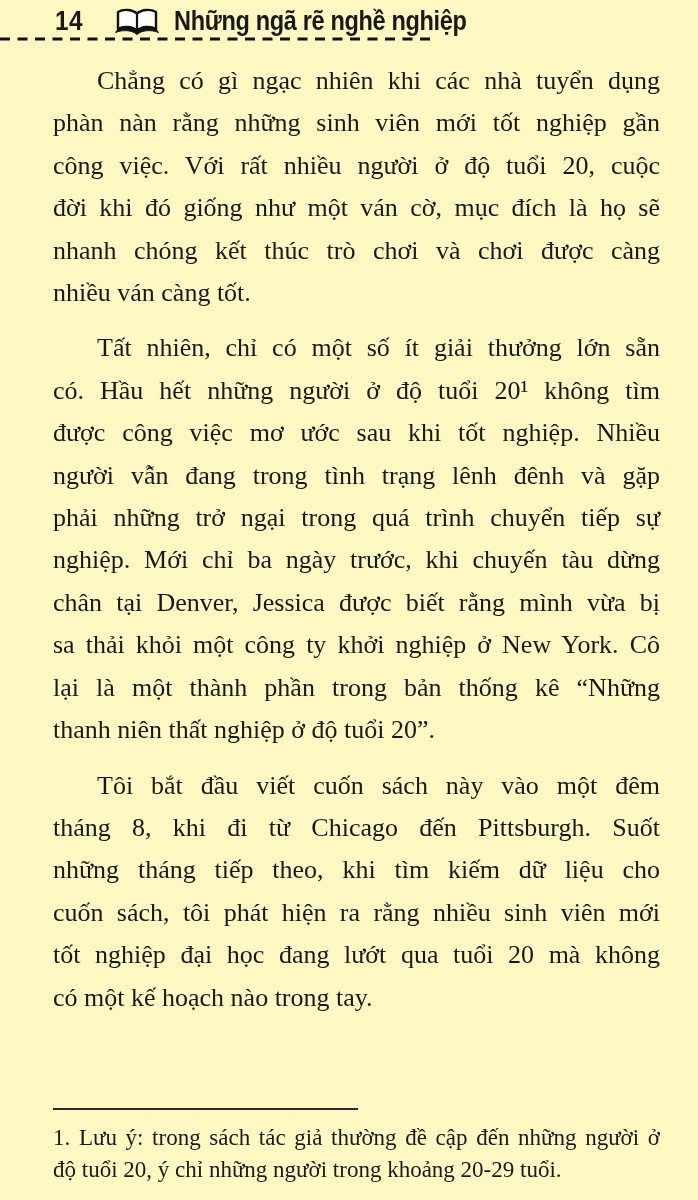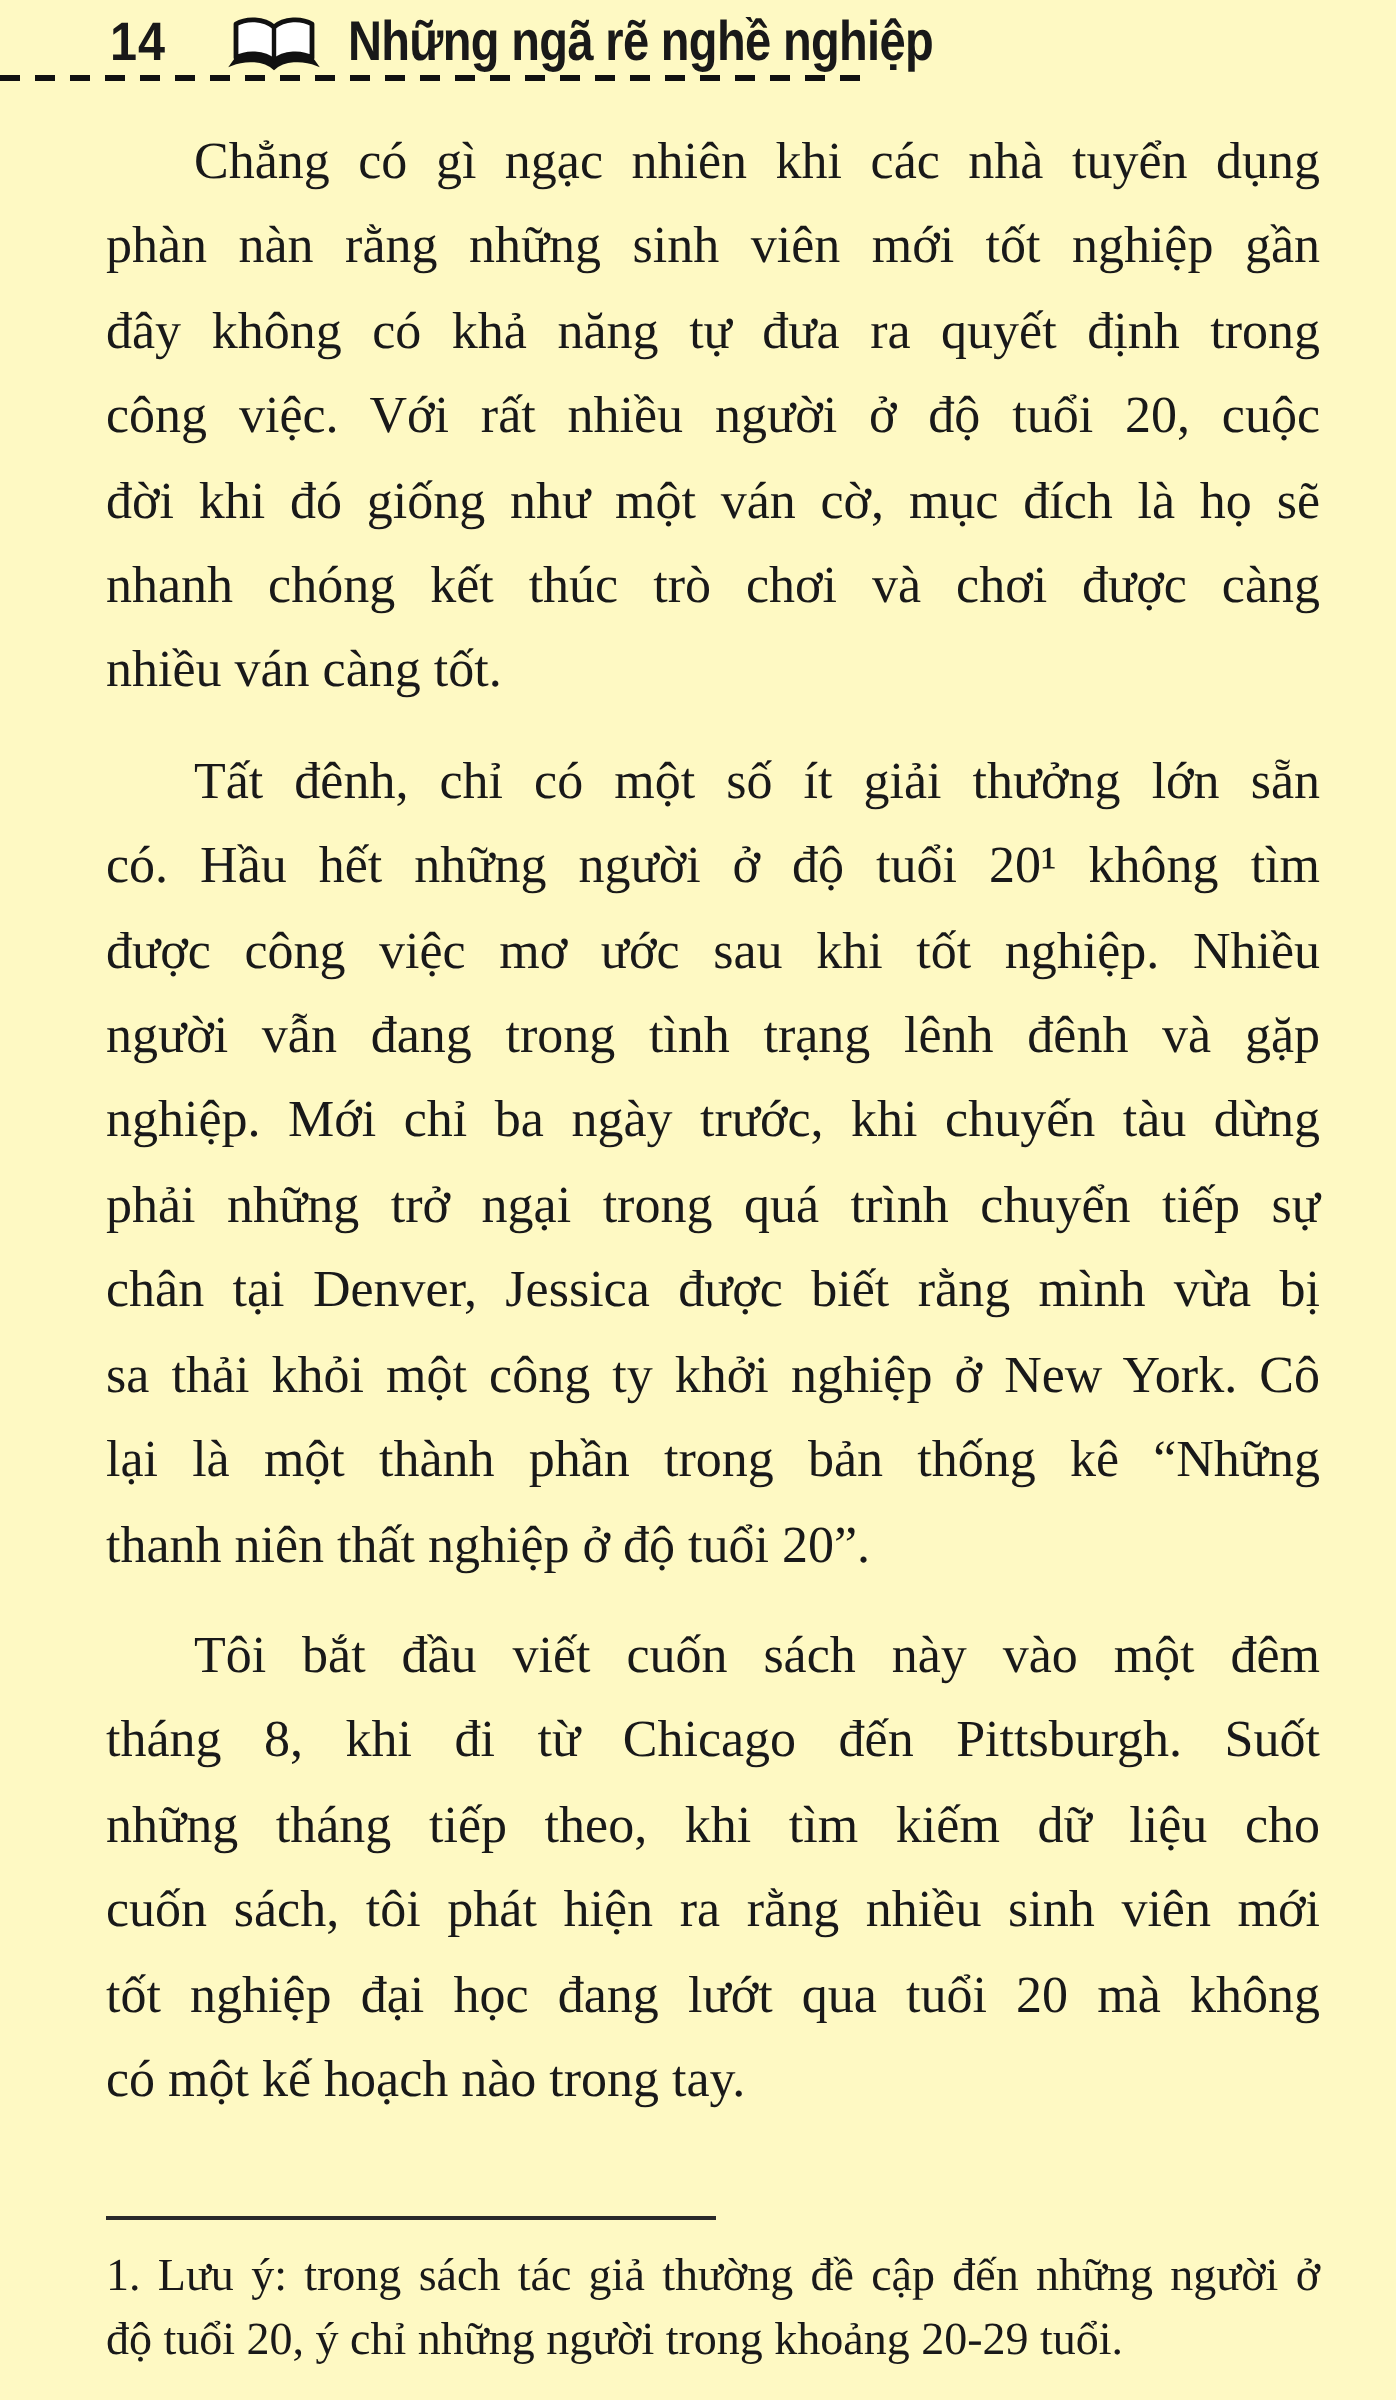--- a/index.html
+++ b/index.html
@@ -102,33 +102,32 @@
   </div>
 
   <svg class="dash-rule" width="432" height="4" viewBox="0 0 432 4" aria-hidden="true">
     <line x1="0" y1="2" x2="432" y2="2" stroke="#111111" stroke-width="3" stroke-dasharray="10 7.5"></line>
   </svg>
 
   <div class="content">
     <div class="para">
         <div class="line first">Chẳng có gì ngạc nhiên khi các nhà tuyển dụng</div>
         <div class="line">phàn nàn rằng những sinh viên mới tốt nghiệp gần</div>
-        <div class="line">đây không có khả năng tự đưa ra quyết định trong</div>
         <div class="line">công việc. Với rất nhiều người ở độ tuổi 20, cuộc</div>
         <div class="line">đời khi đó giống như một ván cờ, mục đích là họ sẽ</div>
         <div class="line">nhanh chóng kết thúc trò chơi và chơi được càng</div>
         <div class="line last">nhiều ván càng tốt.</div>
       </div>
     <div class="para">
-        <div class="line first">Tất đênh, chỉ có một số ít giải thưởng lớn sẵn</div>
+        <div class="line first">Tất nhiên, chỉ có một số ít giải thưởng lớn sẵn</div>
         <div class="line">có. Hầu hết những người ở độ tuổi 20¹ không tìm</div>
         <div class="line">được công việc mơ ước sau khi tốt nghiệp. Nhiều</div>
         <div class="line">người vẫn đang trong tình trạng lênh đênh và gặp</div>
+        <div class="line">phải những trở ngại trong quá trình chuyển tiếp sự</div>
         <div class="line">nghiệp. Mới chỉ ba ngày trước, khi chuyến tàu dừng</div>
-        <div class="line">phải những trở ngại trong quá trình chuyển tiếp sự</div>
         <div class="line">chân tại Denver, Jessica được biết rằng mình vừa bị</div>
         <div class="line">sa thải khỏi một công ty khởi nghiệp ở New York. Cô</div>
         <div class="line">lại là một thành phần trong bản thống kê “Những</div>
         <div class="line last">thanh niên thất nghiệp ở độ tuổi 20”.</div>
       </div>
     <div class="para">
         <div class="line first">Tôi bắt đầu viết cuốn sách này vào một đêm</div>
         <div class="line">tháng 8, khi đi từ Chicago đến Pittsburgh. Suốt</div>
         <div class="line">những tháng tiếp theo, khi tìm kiếm dữ liệu cho</div>
         <div class="line">cuốn sách, tôi phát hiện ra rằng nhiều sinh viên mới</div>

